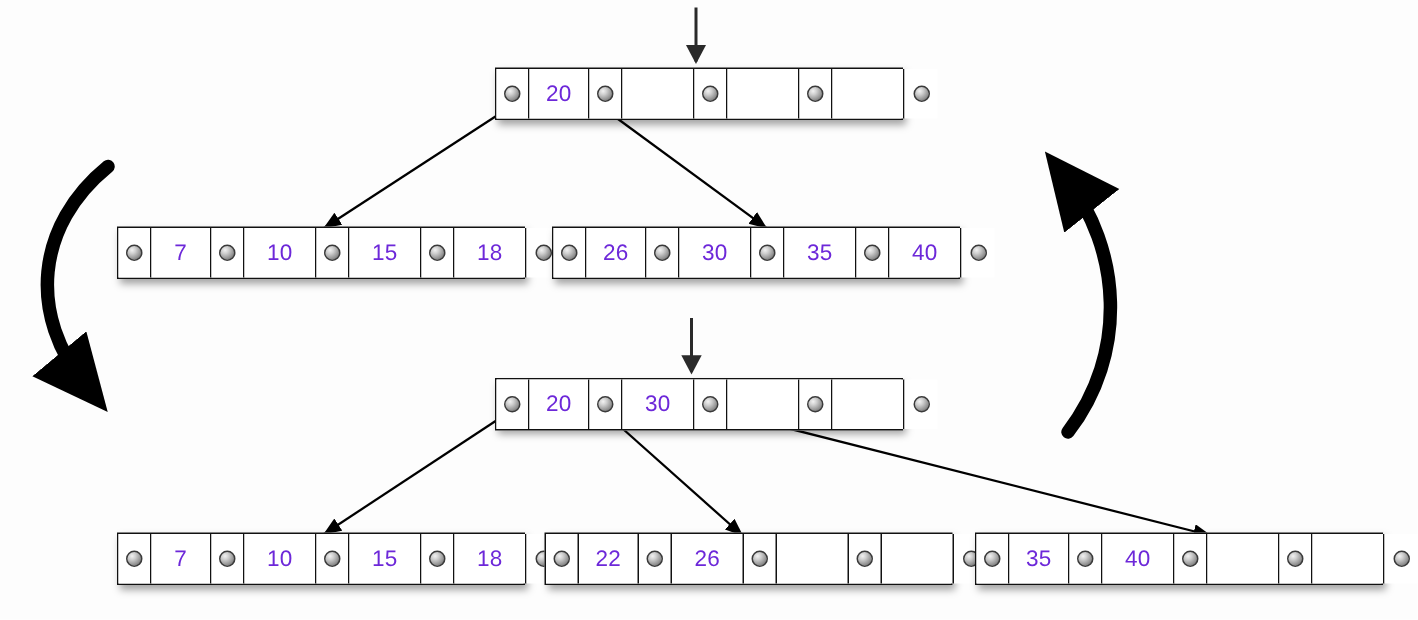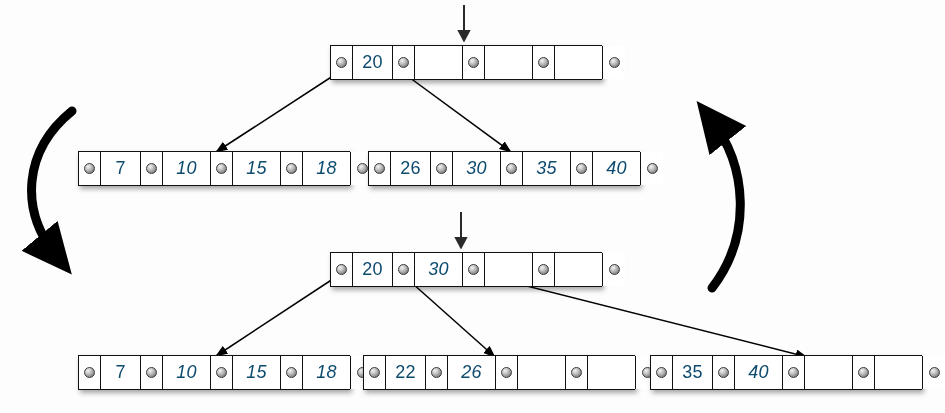--- a/index.html
+++ b/index.html
@@ -51,28 +51,27 @@
   .cell:last-child {
     border-right: none;
   }
   .cell.ptr {
     width: 22px;
     flex: 0 0 22px;
   }
   .cell.key {
     width: 40px;
     flex: 0 0 40px;
-    font-size: 18px;
-    color: #0c4a6e;
+    font-size: 15px;
+    color: #6d28d9;
     letter-spacing: 0.2px;
   }
   .cell.key.wide {
     width: 48px;
     flex: 0 0 48px;
-    font-style: italic;
   }
   .dot {
     width: 11px;
     height: 11px;
     border-radius: 50%;
     background:
       radial-gradient(circle at 34% 30%, #f2f2f2 0%, #cfcfcf 28%, #9a9a9a 62%, #6e6e6e 88%, #4f4f4f 100%);
     border: 1px solid #3a3a3a;
     box-sizing: border-box;
   }

